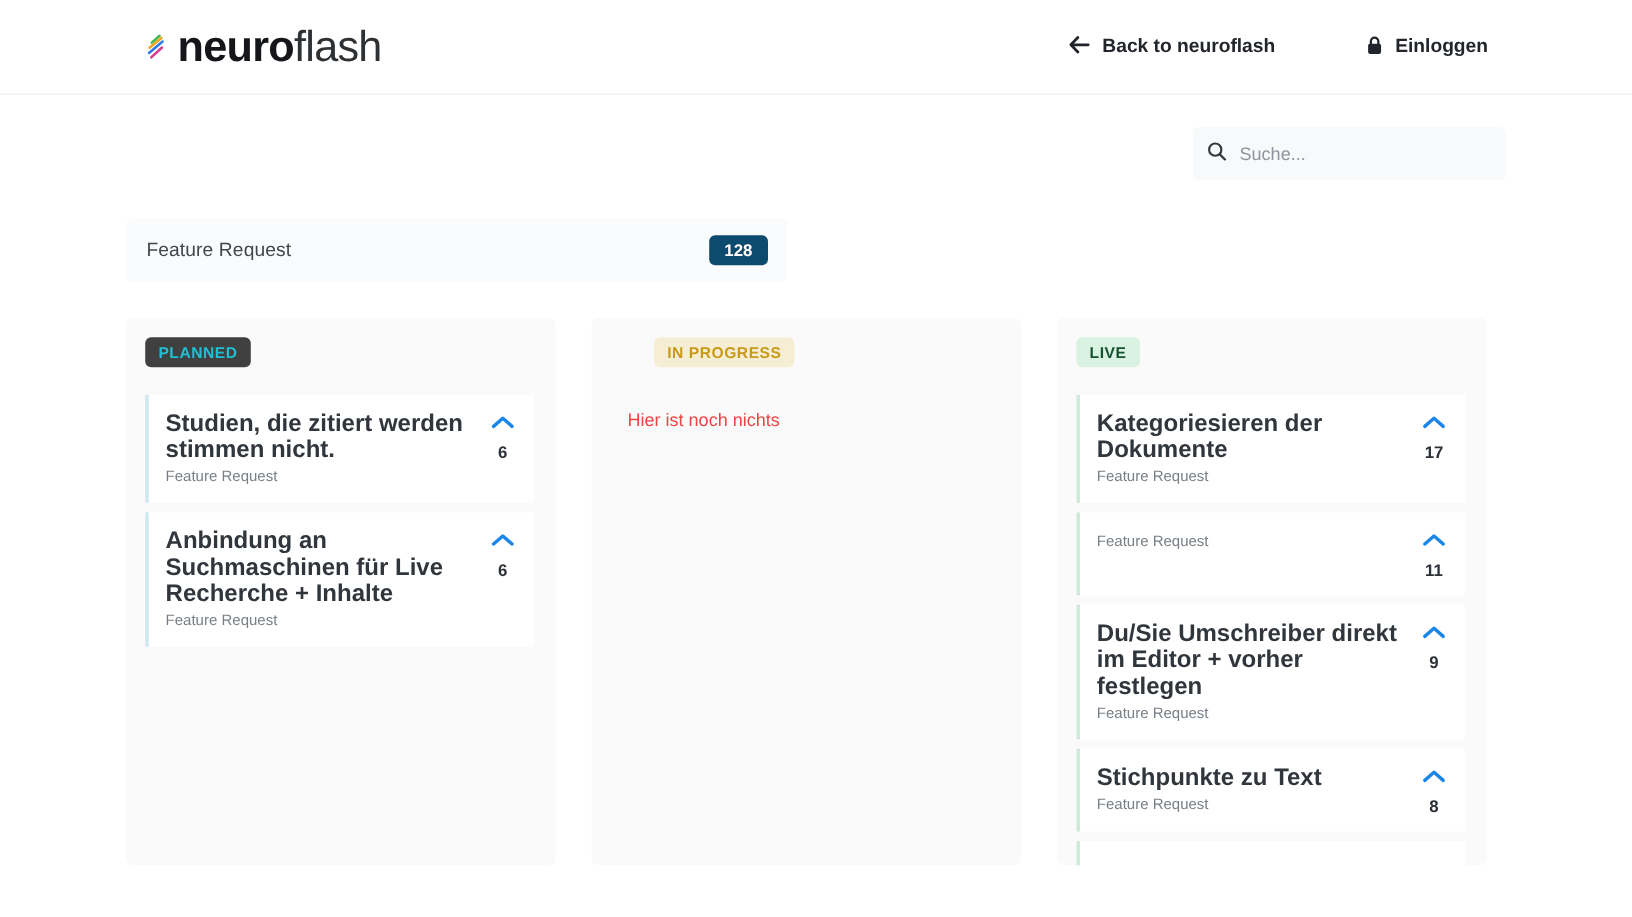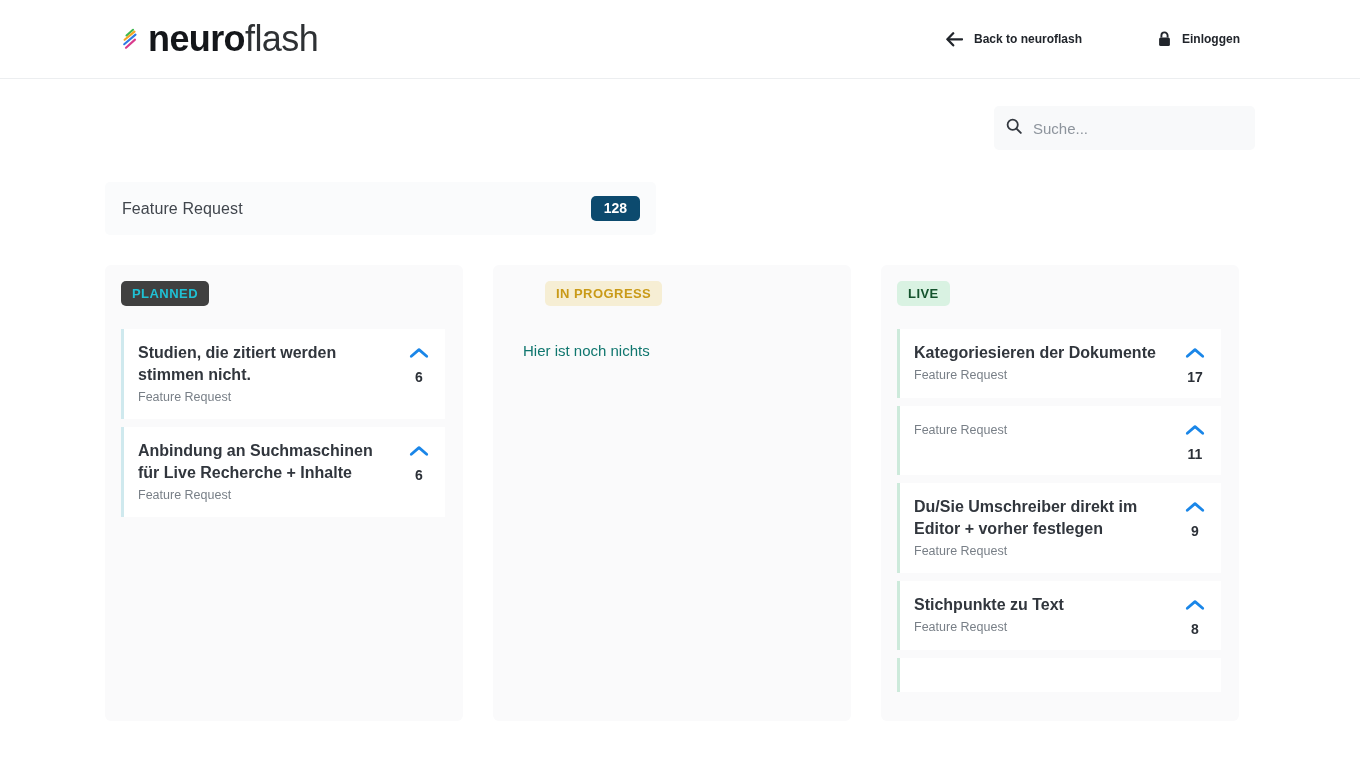--- a/index.html
+++ b/index.html
@@ -46,23 +46,23 @@
 
   .header-spacer { flex: 1; }
 
   .header-actions {
     display: flex;
     align-items: center;
     gap: 76px;
   }
   .header-link {
     display: flex;
-    align-items: center;
+    align-items: flex-start;
     gap: 11px;
-    font-size: 12px;
+    font-size: 16px;
     font-weight: 700;
     color: #21252b;
     cursor: pointer;
     text-decoration: none;
     white-space: nowrap;
   }
   .header-link .hl-icon {
     display: flex;
     align-items: center;
     justify-content: center;
@@ -168,21 +168,21 @@
     padding: 13px 8px 14px 14px;
     border-left: 3px solid #cfe9ee;
     cursor: pointer;
     min-height: 54px;
   }
   .card + .card { margin-top: 8px; }
   .col-live .card { border-left-color: #cdeadb; }
 
   .card-main { flex: 1; min-width: 0; padding-right: 8px; }
   .card-title {
-    font-size: 16px;
+    font-size: 20px;
     font-weight: 700;
     color: #31363d;
     line-height: 22px;
   }
   .card-sub {
     margin-top: 3px;
     font-size: 12.5px;
     color: #787f87;
     line-height: 16px;
   }
@@ -208,21 +208,21 @@
     background: #ffffff;
     border-left: 3px solid #cdeadb;
     height: 34px;
     margin-top: 8px;
   }
 
   .empty-text {
     margin-top: 23px;
     padding: 13px 0 0 14px;
     font-size: 15px;
-    color: #0f766e;
+    color: #ef4444;
   }
 </style>
 </head>
 <body>
 
 <header class="site-header">
 
   <a class="logo">
     <span class="logo-mark">
       <svg width="20" height="22" viewBox="0 0 20 22">

